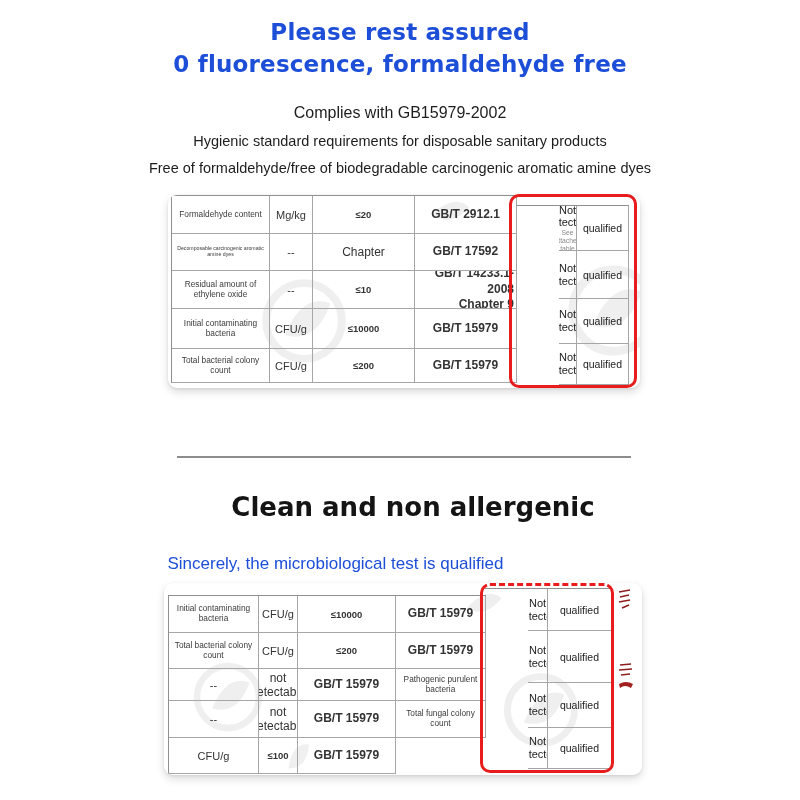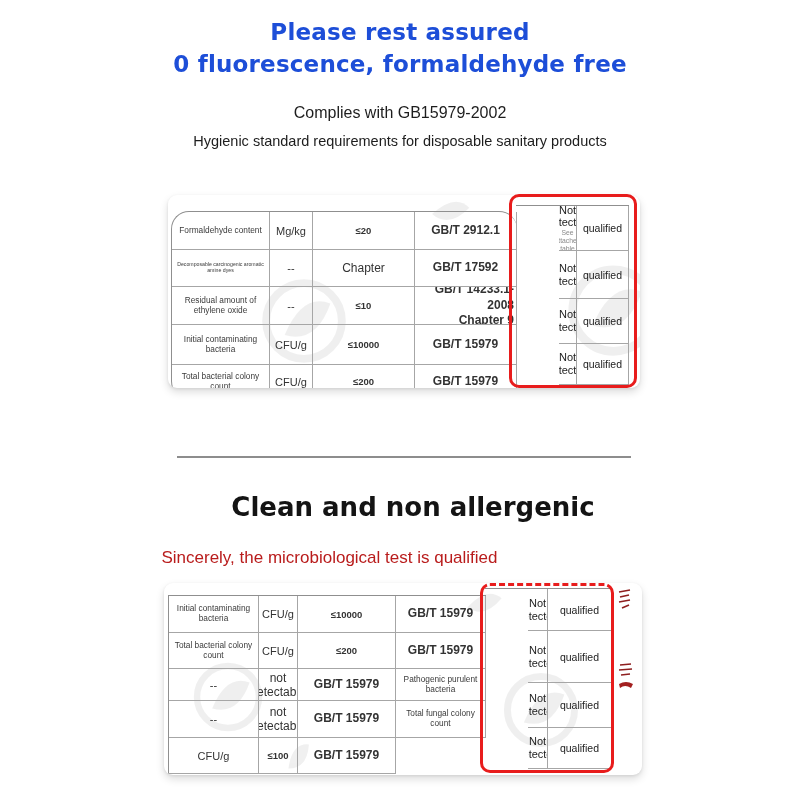--- a/index.html
+++ b/index.html
@@ -14,22 +14,22 @@
   
   .card{position:absolute;background:#fff;border-radius:9px;
         box-shadow:0 4px 9px rgba(0,0,0,.14),0 1px 3px rgba(0,0,0,.08);overflow:hidden;}
   .card1{left:168px;top:195px;width:472px;height:193px;}
   .card2{left:164px;top:583px;width:478px;height:192px;}
   .tgrid{position:absolute;display:grid;border-top:1px solid #8f8f8f;border-left:1px solid #8f8f8f;}
   .tgrid.rgt{border-left:0;}
   .c{border-right:1px solid #a6a6a6;border-bottom:1px solid #a6a6a6;display:flex;
      align-items:center;justify-content:center;text-align:center;color:#3a3a3a;
      padding:1px 2px;box-sizing:border-box;overflow:hidden;background:transparent;}
-  .t1-left{left:3px;top:16px;grid-template-columns:98px 43px 102px 102px;
-           grid-template-rows:38px 37px 38px 40px 34px;border-radius:18px;}
+  .t1-left{left:3px;top:0;grid-template-columns:98px 43px 102px 102px;
+           grid-template-rows:38px 37px 38px 40px 34px;}
   .t1-right{left:348px;top:10px;grid-template-columns:61px 52px;
             grid-template-rows:45px 48px 45px 41px;}
   .t2-left{left:4px;top:12px;grid-template-columns:90px 39px 98px 90px;
            grid-template-rows:37px 36px 32px 37px 36px;}
   .t2-right{left:321px;top:5px;grid-template-columns:63px 64px;
             grid-template-rows:42px 52px 45px 41px;}
   .ci{font-size:8.3px;line-height:1.15;}
   .ci.tiny{font-size:5.2px;}
   .cu{font-size:11px;font-weight:400;color:#333;}
   .cs{font-size:9.5px;font-weight:600;color:#333;}
@@ -40,36 +40,37 @@
   .cq{font-size:10.5px;font-weight:500;color:#222;}
   
   .redbox{position:absolute;border:3px solid #e81c1c;border-radius:10px;pointer-events:none;}
   .redbox1{left:509px;top:194px;width:122px;height:188px;}
   .redbox2{left:480px;top:583px;width:128px;height:184px;border-top-style:dashed;}
   
   .divider{position:absolute;left:177px;top:456px;width:454px;height:2px;background:#8d8d8d;}
   .s2title{position:absolute;left:0;top:492px;width:800px;margin:0;text-align:center;
            font-family:"DejaVu Sans","Liberation Sans",sans-serif;font-weight:800;
            font-size:26px;color:#141414;padding-left:13px;}
-  .s2sub{position:absolute;left:0;top:538px;width:639px;margin:10px;text-align:center;
-         font-size:17px;color:#b91c1c;}
+  .s2sub{position:absolute;left:0;top:538px;width:639px;margin:16px;text-align:center;
+         font-size:17px;color:#1d4ed8;}
   
   .wm{position:absolute;color:#000;opacity:.06;pointer-events:none;}
   .seal{position:absolute;pointer-events:none;}
 </style>
 </head>
 <body>
 
 <div class="page">
 
   <div class="hdr">
     <h1>Please rest assured</h1>
     <h1>0 fluorescence, formaldehyde free</h1>
     <p class="compliance">Complies with GB15979-2002</p>
     <p class="sub">Hygienic standard requirements for disposable sanitary products</p>
+    <p class="sub">Free of formaldehyde/free of biodegradable carcinogenic aromatic amine dyes</p>
   </div>
 
   <div class="card card1">
     <svg class="wm" style="left:92px;top:82px;width:88px;height:88px;" viewBox="0 0 100 100">
       <circle cx="50" cy="50" r="43" fill="none" stroke="currentColor" stroke-width="9"></circle>
       <path d="M28 66 Q48 18 80 30 Q64 76 28 66z" fill="currentColor"></path>
     </svg>
     <svg class="wm" style="left:398px;top:68px;width:95px;height:95px;" viewBox="0 0 100 100">
       <circle cx="50" cy="50" r="43" fill="none" stroke="currentColor" stroke-width="9"></circle>
       <path d="M28 66 Q48 18 80 30 Q64 76 28 66z" fill="currentColor"></path>

